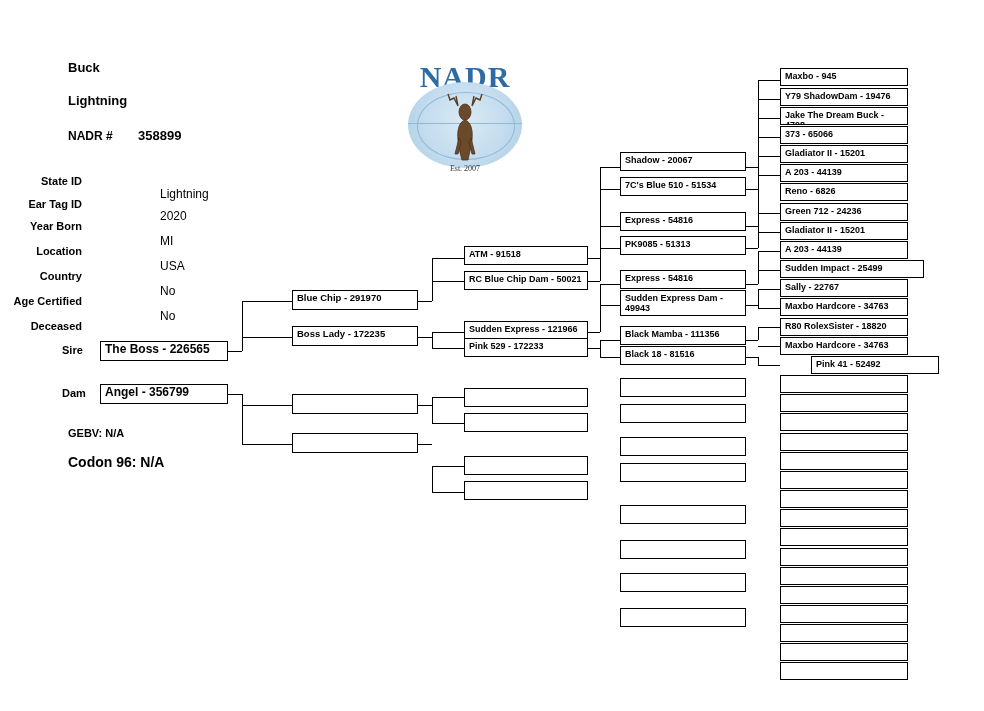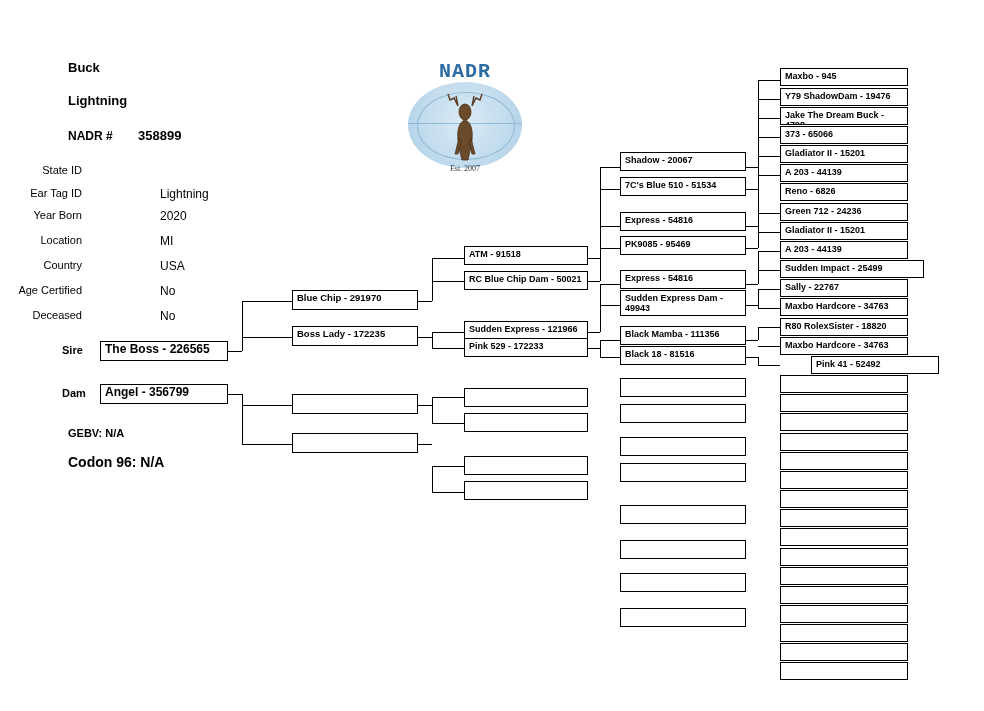--- a/index.html
+++ b/index.html
@@ -49,23 +49,23 @@
   .field-row {
     position: absolute;
     left: 0;
     width: 260px;
     height: 16px;
     font-size: 11px;
   }
   .field-label {
     position: absolute;
     right: 178px;
-    top: 0;
+    top: 11px;
     text-align: right;
-    font-weight: normal;
+    font-weight: bold;
     white-space: nowrap;
   }
   .field-value {
     position: absolute;
     left: 160px;
     top: 0;
     font-size: 12px;
     white-space: nowrap;
   }
 
@@ -102,22 +102,22 @@
   
   .logo {
     position: absolute;
     left: 390px;
     top: 60px;
     width: 150px;
     height: 138px;
     text-align: center;
   }
   .logo-word {
-    font-family: Liberation Mono, monospace;
-    font-size: 20px;
+    font-family: Liberation Serif, serif;
+    font-size: 30px;
     letter-spacing: 1px;
     color: #2d6ca2;
     font-weight: bold;
     line-height: 1;
     padding-top: 2px;
   }
   .logo-globe {
     position: absolute;
     left: 18px;
     top: 22px;
@@ -356,21 +356,21 @@
 <div class="pbox" style="left:464px; top:321px; width:124px; height:19px;">Sudden Express - 121966</div>
 <div class="pbox" style="left:464px; top:338px; width:124px; height:19px;">Pink 529 - 172233</div>
 <div class="pbox" style="left:464px; top:388px; width:124px; height:19px;"></div>
 <div class="pbox" style="left:464px; top:413px; width:124px; height:19px;"></div>
 <div class="pbox" style="left:464px; top:456px; width:124px; height:19px;"></div>
 <div class="pbox" style="left:464px; top:481px; width:124px; height:19px;"></div>
 
 <div class="pbox" style="left:620px; top:152px; width:126px; height:19px;">Shadow - 20067</div>
 <div class="pbox" style="left:620px; top:177px; width:126px; height:19px;">7C's Blue 510 - 51534</div>
 <div class="pbox" style="left:620px; top:212px; width:126px; height:19px;">Express - 54816</div>
-<div class="pbox" style="left:620px; top:236px; width:126px; height:19px;">PK9085 - 95469</div>
+<div class="pbox" style="left:620px; top:236px; width:126px; height:19px;">PK9085 - 51313</div>
 <div class="pbox" style="left:620px; top:270px; width:126px; height:19px;">Express - 54816</div>
 <div class="pbox" style="left:620px; top:290px; width:126px; height:26px;">Sudden Express Dam - 49943</div>
 <div class="pbox" style="left:620px; top:326px; width:126px; height:19px;">Black Mamba - 111356</div>
 <div class="pbox" style="left:620px; top:346px; width:126px; height:19px;">Black 18 - 81516</div>
 <div class="pbox" style="left:620px; top:378px; width:126px; height:19px;"></div>
 <div class="pbox" style="left:620px; top:404px; width:126px; height:19px;"></div>
 <div class="pbox" style="left:620px; top:437px; width:126px; height:19px;"></div>
 <div class="pbox" style="left:620px; top:463px; width:126px; height:19px;"></div>
 <div class="pbox" style="left:620px; top:505px; width:126px; height:19px;"></div>
 <div class="pbox" style="left:620px; top:540px; width:126px; height:19px;"></div>

